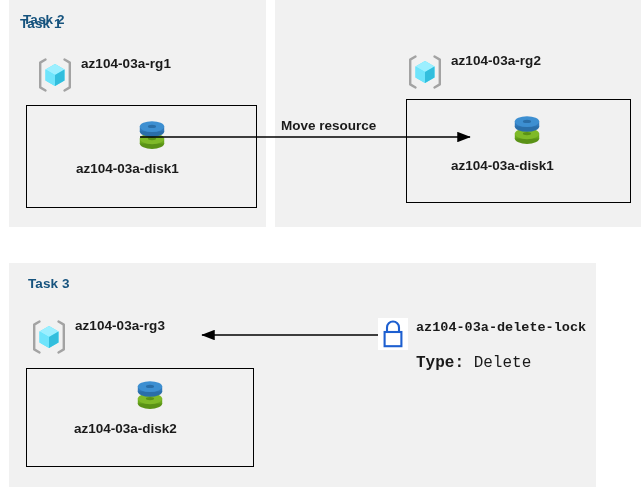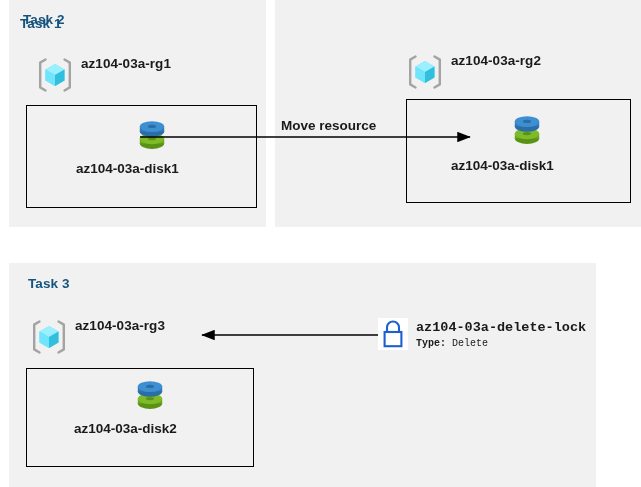--- a/index.html
+++ b/index.html
@@ -125,24 +125,24 @@
   }
   .lock-icon { width: 30px; height: 32px; display: block; flex: 0 0 auto; background: #ffffff; }
   .lock-text { line-height: 1.18; font-family: Liberation Mono, monospace; }
   .lock-name {
     font-size: 13.5px;
     font-weight: bold;
     color: #1a1a1a;
     white-space: nowrap;
   }
   .lock-type-line {
-    font-size: 10px;
-    color: #1a1a1a;
-    white-space: nowrap;
-    margin-top: 1px;
+    font-size: 16px;
+    color: #1a1a1a;
+    white-space: nowrap;
+    margin-top: 17px;
   }
   .lock-type-key { font-weight: bold; }
   .lock-type-val { font-weight: normal; }
 </style>
 </head>
 <body>
 
 <div class="canvas">
 
   <div class="panel" id="panel-task1"></div>

